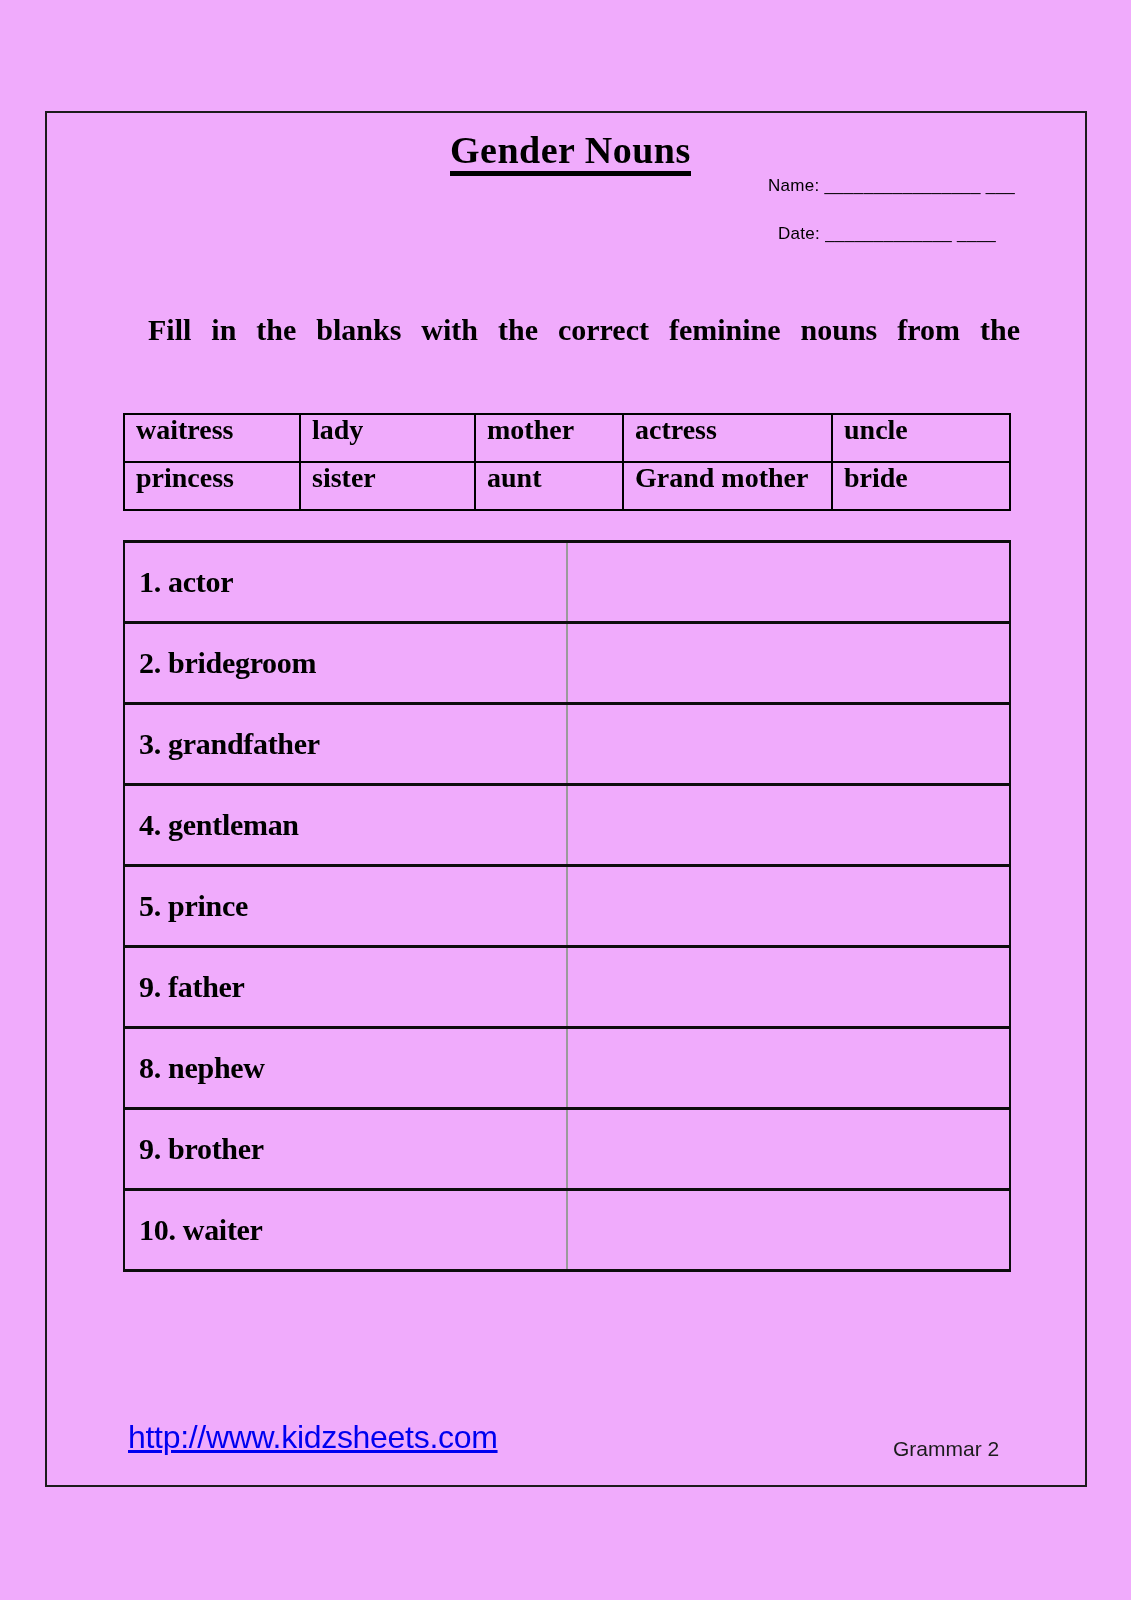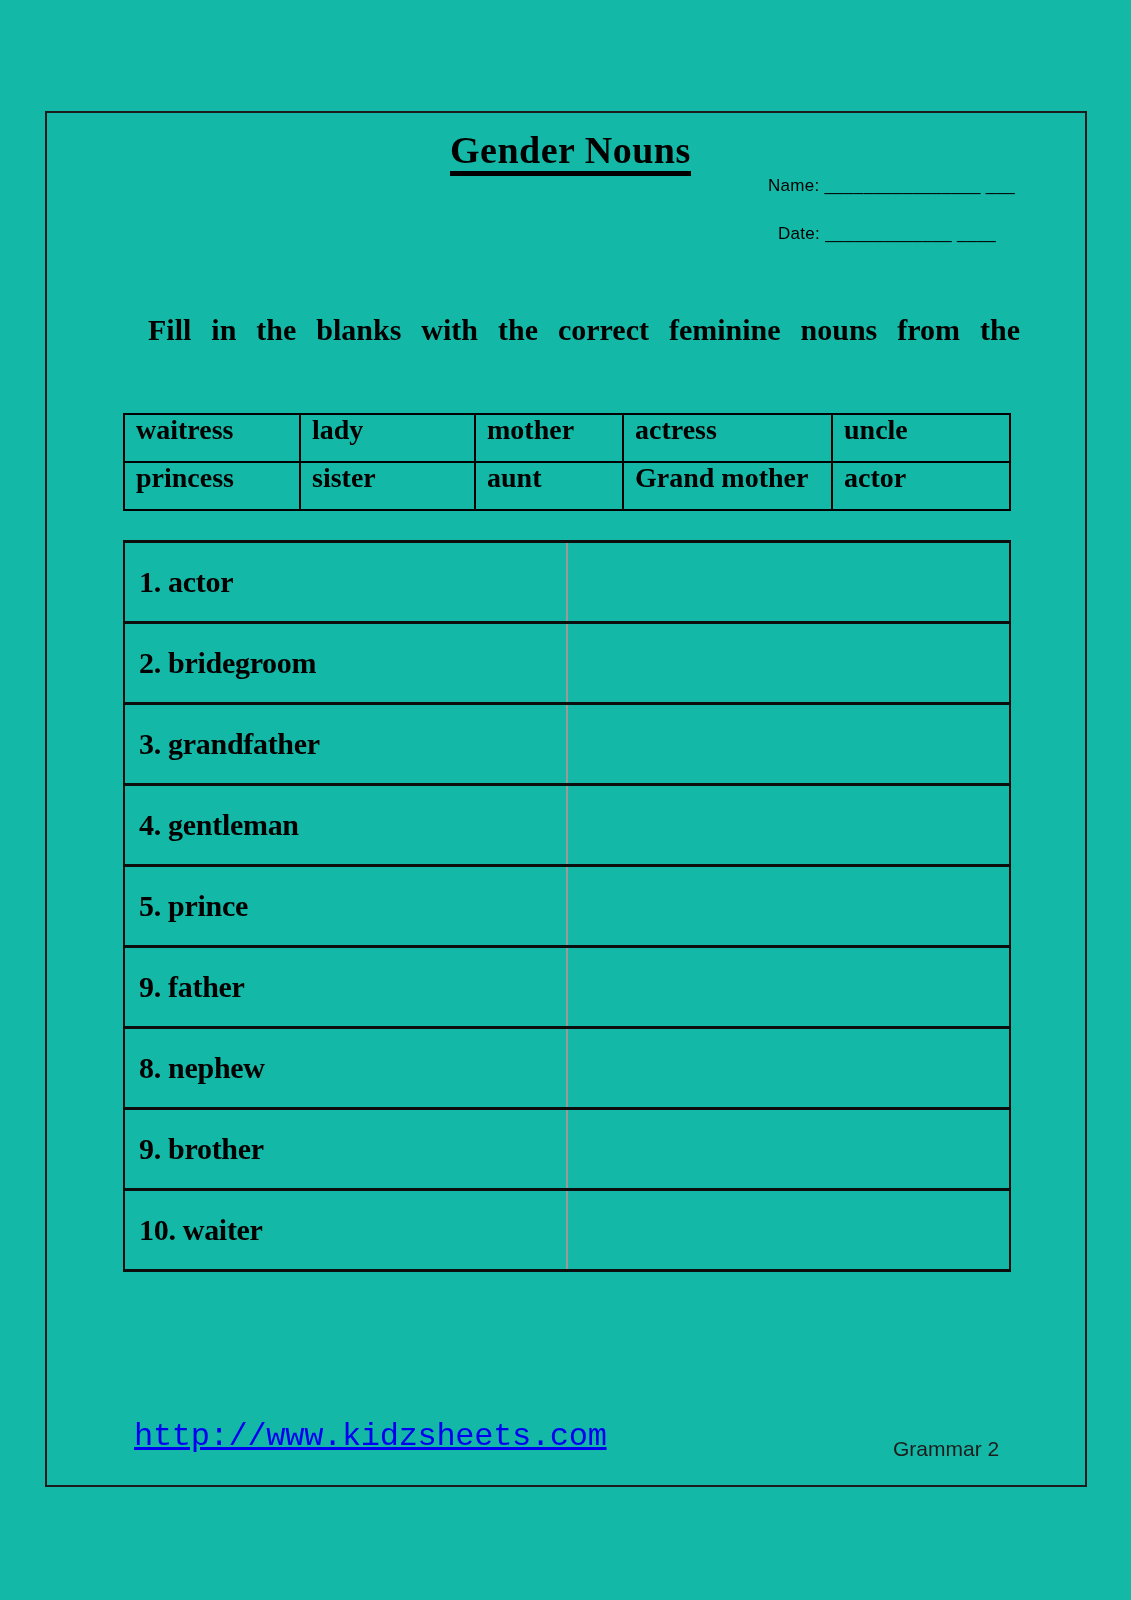--- a/index.html
+++ b/index.html
@@ -1,20 +1,20 @@
 <!DOCTYPE html>
 <html><head>
 <meta charset="utf-8">
 <style>
   html, body { margin: 0; padding: 0; background: #ffffff; }
   .sheet {
     position: relative;
     width: 1131px;
     height: 1600px;
-    background: #14b8a6;
+    background: #f0abfc;
     font-family: "Liberation Serif", serif;
     color: #000000;
     overflow: hidden;
   }
   .abs { position: absolute; }
 
   
   .page-border {
     left: 45px; top: 111px;
     width: 1042px; height: 1376px;
@@ -95,22 +95,22 @@
     padding-left: 14px;
     letter-spacing: -0.3px;
   }
   .exercise td.answer {
     border-left: 2px solid #9a9a9a;
     border-right: 2px solid #0d0d0d;
   }
 
   
   .site-link {
-    left: 134px; top: 1420px;
-    font-family: Liberation Mono, monospace;
+    left: 128px; top: 1420px;
+    font-family: Liberation Sans, sans-serif;
     font-size: 32px;
     line-height: 34px;
     color: #0000f0;
     text-decoration: underline;
     letter-spacing: -0.3px;
     cursor: pointer;
     white-space: nowrap;
   }
   .page-label {
     left: 893px; top: 1438px;
@@ -152,21 +152,21 @@
       <td>lady</td>
       <td>mother</td>
       <td>actress</td>
       <td>uncle</td>
     </tr>
     <tr>
       <td>princess</td>
       <td>sister</td>
       <td>aunt</td>
       <td>Grand mother</td>
-      <td>actor</td>
+      <td>bride</td>
     </tr>
   </tbody>
     </table>
 
   <table class="abs exercise">
     <colgroup>
         <col style="width:443px">
         <col style="width:443px">
       </colgroup>
     <tbody>

